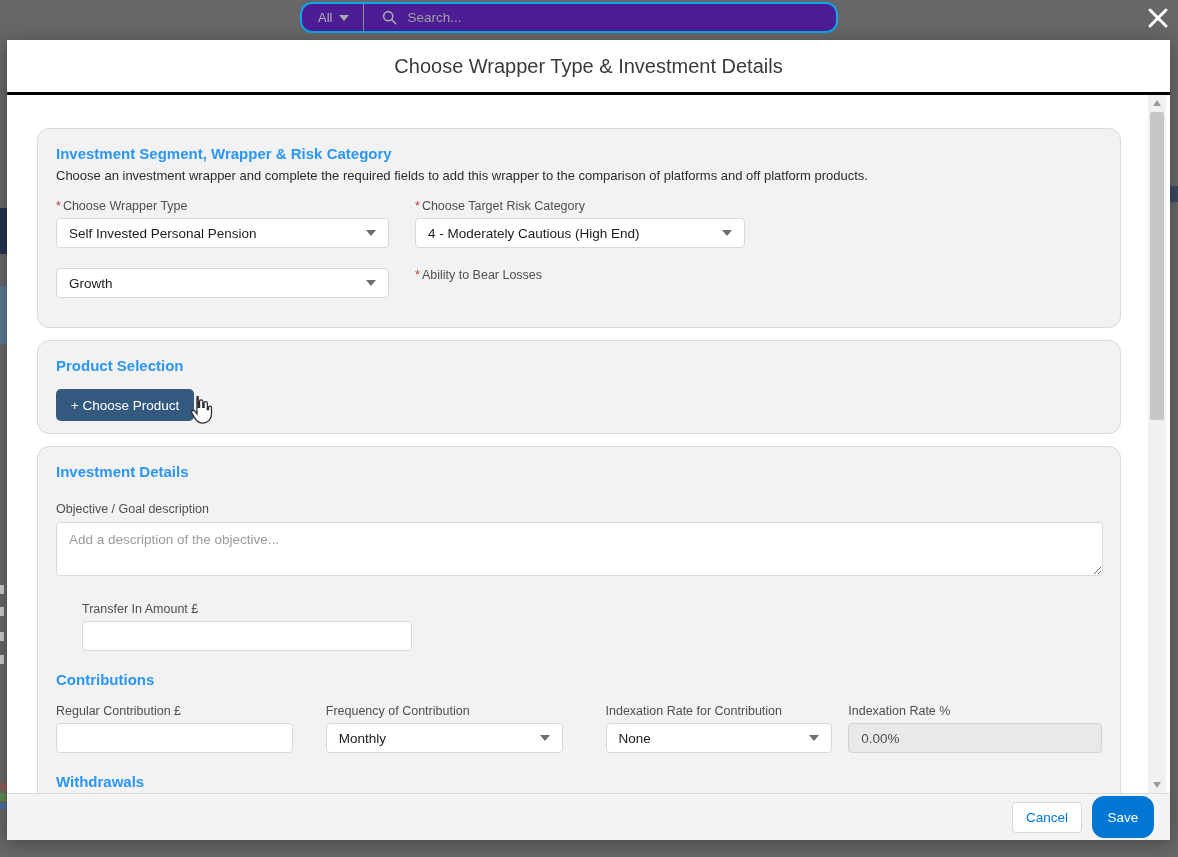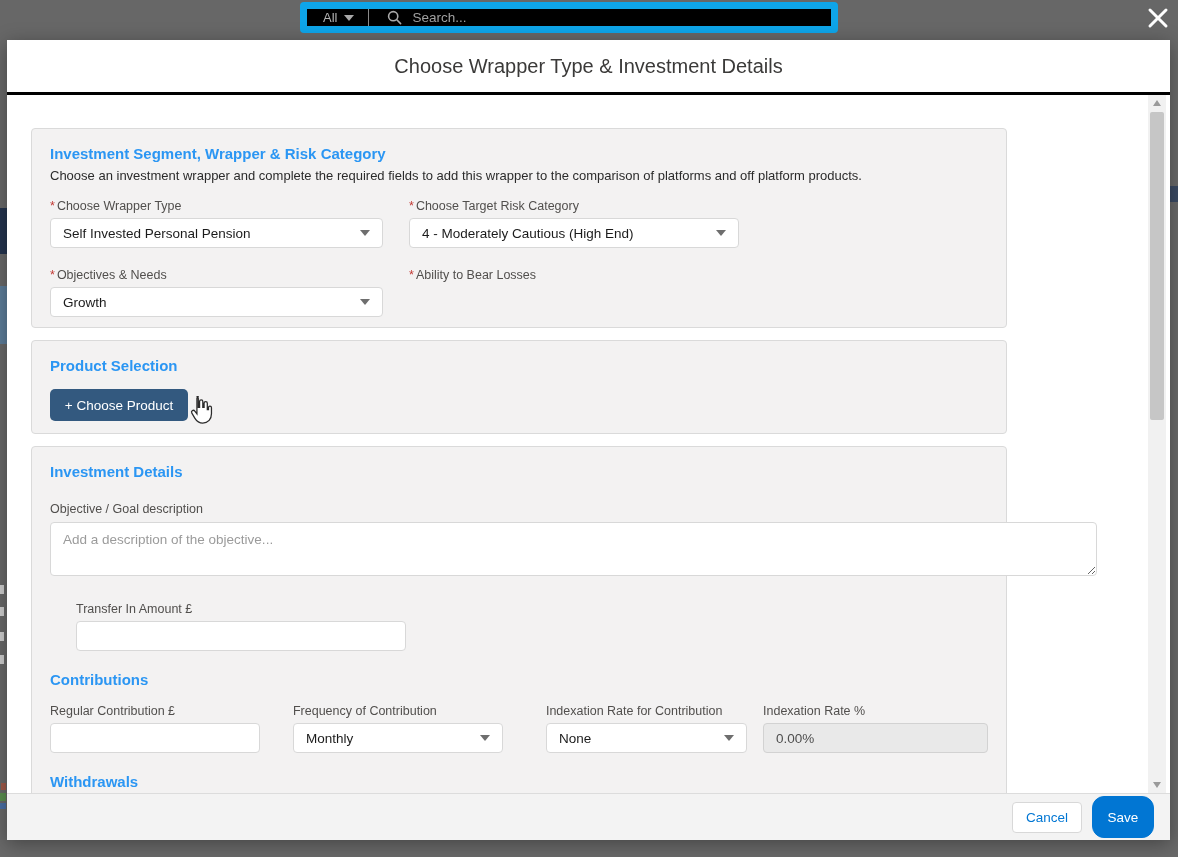--- a/index.html
+++ b/index.html
@@ -4,41 +4,41 @@
 <style>
   * { margin:0; padding:0; box-sizing:border-box; }
   html,body { width:1178px; height:857px; overflow:hidden; }
   body { font-family:"Liberation Sans","DejaVu Sans",sans-serif; }
 
   .page { position:absolute; inset:0; width:1178px; height:857px; background:#696969; }
 
   
   .topbar { position:absolute; left:0; top:0; width:1178px; height:40px; background:#676767; }
   .search-box { position:absolute; left:300px; top:2px; width:538px; height:31px;
-    background:#000000; border:7px solid #0ea5e9; border-radius:4px; display:flex; align-items:center; }
+    background:#4c1d95; border:2px solid #0ea5e9; border-radius:12px; display:flex; align-items:center; }
   .search-scope { display:flex; align-items:center; gap:7px; padding:0 14px 0 16px; height:100%;
     color:#b3b3b3; font-size:13px; border-right:1px solid #8a8a8a; cursor:pointer; }
   .caret-down { width:0; height:0; border-left:5px solid transparent; border-right:5px solid transparent; border-top:6px solid #a9a9a9; }
   .search-mag { margin:0 10px 0 18px; flex:0 0 auto; }
   .search-input { background:transparent; border:none; outline:none; color:#a8a8a8; font-size:13.5px; width:380px; font-family:inherit; }
   .search-input::placeholder { color:#a0a0a0; }
   .close-x { position:absolute; right:4px; top:2px; width:32px; height:32px; cursor:pointer; display:flex; align-items:center; justify-content:center; }
 
   .bg-frag { position:absolute; }
 
   
   .modal { position:absolute; left:7px; top:40px; width:1163px; height:800px; background:#ffffff;
     box-shadow:0 4px 18px rgba(0,0,0,.35); }
   .modal-header { position:absolute; left:0; top:0; width:100%; height:55px; border-bottom:3px solid #000000;
     display:flex; align-items:center; justify-content:center; }
   .modal-title { font-size:20px; color:#3b3a39; font-weight:400; }
 
   .modal-body { position:absolute; left:0; top:55px; width:1163px; height:698px; overflow:hidden; background:#fff; }
 
-  .card { position:absolute; left:24px; width:976px; background:#f3f2f2; border:1px solid #dadada; border-radius:4px; padding:16px 18px; }
+  .card { position:absolute; left:30px; width:1084px; background:#f3f2f2; border:1px solid #dadada; border-radius:12px; padding:16px 18px; }
   .card-1 { top:33px; height:200px; }
   .card-2 { top:245px; height:94px; }
   .card-3 { top:351px; height:430px; }
 
   .section-title { color:#2b96f3; font-size:15px; font-weight:700; }
   .section-desc { color:#2b2b2b; font-size:13px; margin-top:6px; }
 
   .field-row { display:flex; margin-top:16px; }
   .field-col { display:flex; flex-direction:column; }
   .w-1 { width:333px; } .w-2 { width:330px; margin-left:26px; }
@@ -149,23 +149,20 @@
             </div>
             <div class="combo">
               <span>4 - Moderately Cautious (High End)</span>
               <span class="caret-down"></span>
             </div>
           </div>
         </div>
 
         <div class="field-row" style="margin-top:20px;">
           <div class="field-col w-1">
-            <div class="field-label">
-              <span class="req">*</span><span>Objectives &amp; Needs</span>
-            </div>
             <div class="combo">
               <span>Growth</span>
               <span class="caret-down"></span>
             </div>
           </div>
           <div class="field-col w-2">
             <div class="field-label">
               <span class="req">*</span><span>Ability to Bear Losses</span>
             </div>
           </div>

